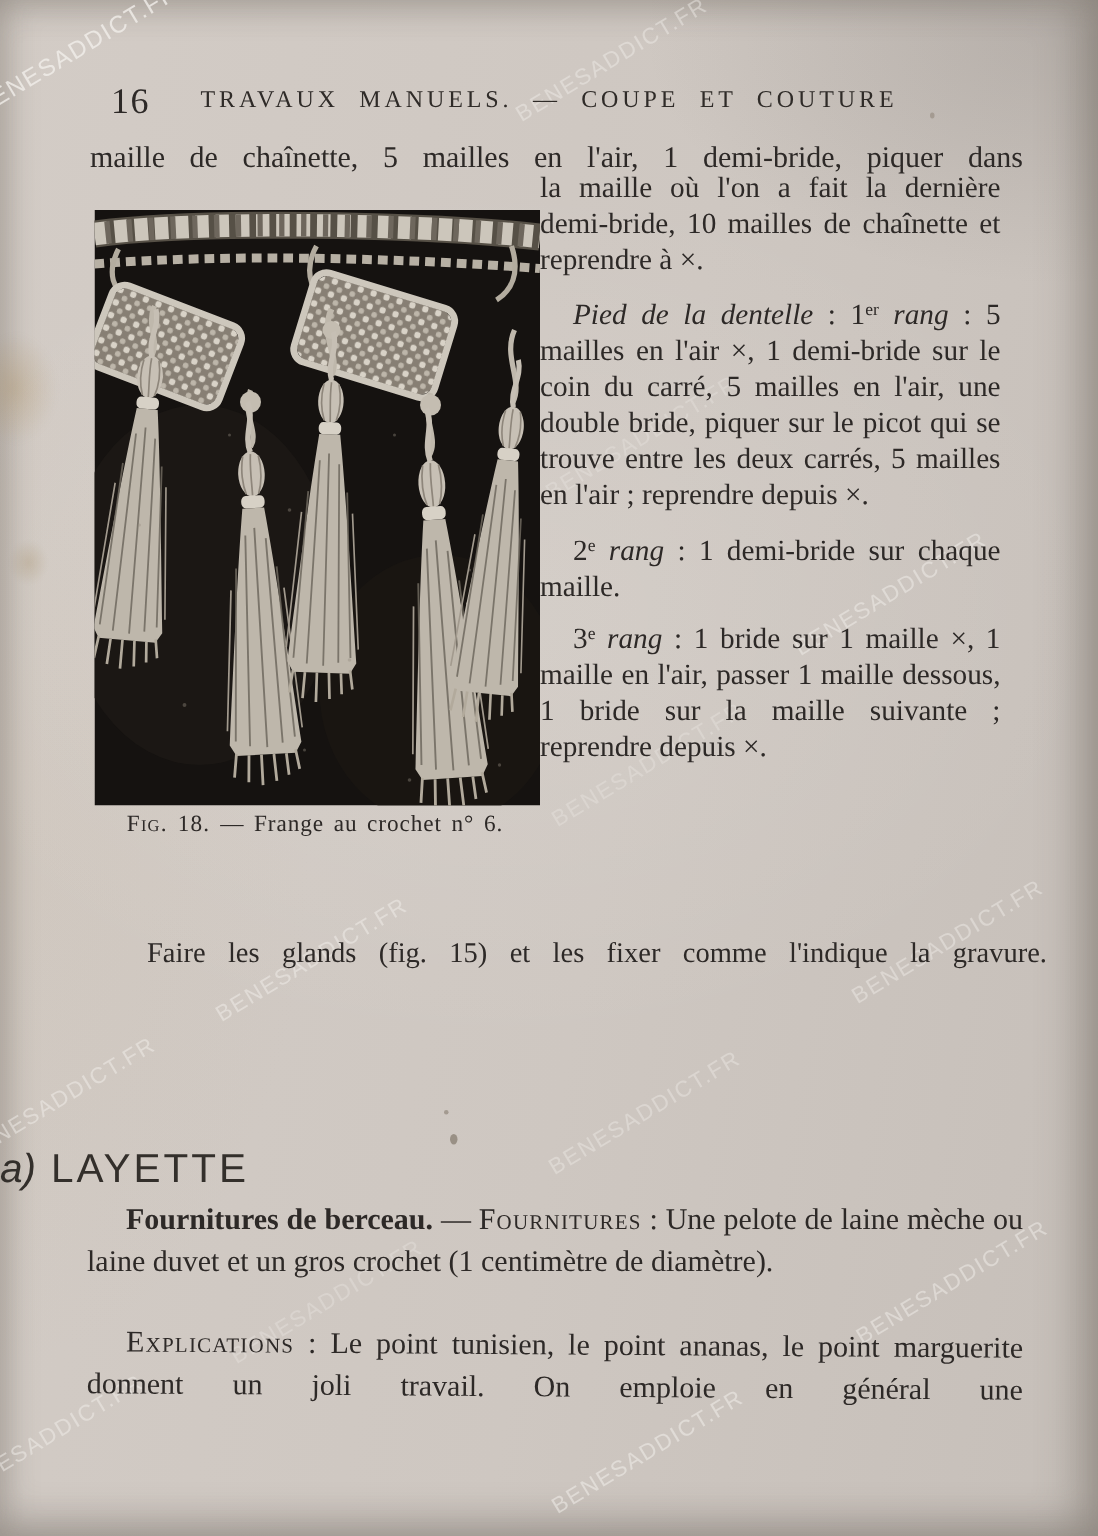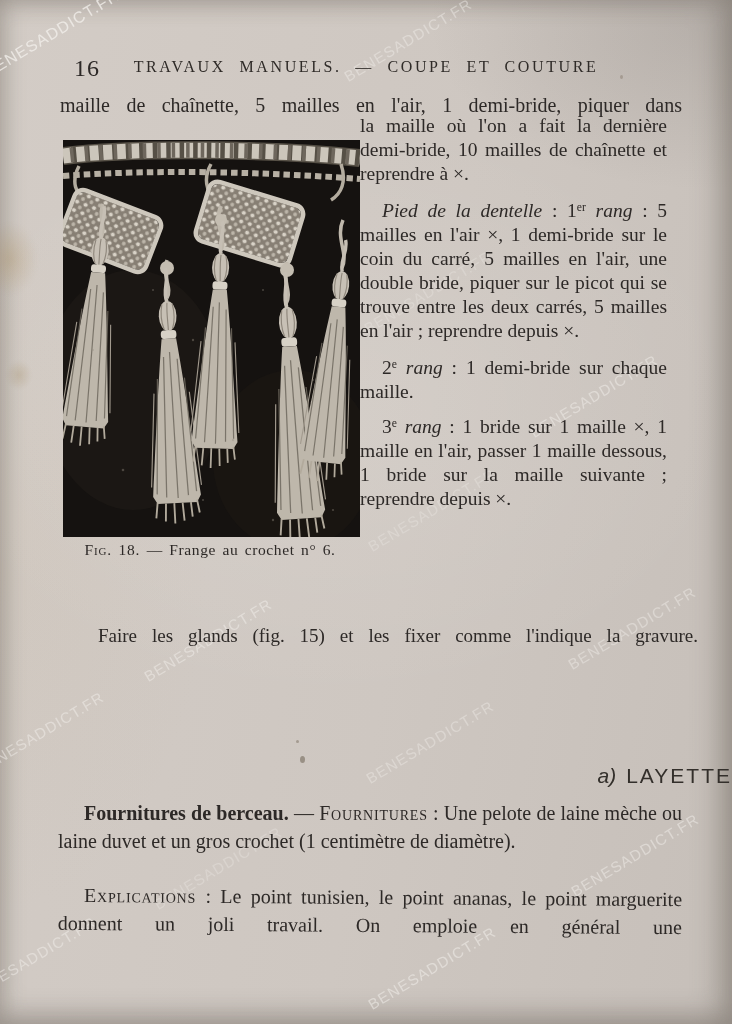--- a/index.html
+++ b/index.html
@@ -63,23 +63,23 @@
     position:absolute;left:60px;top:607px;width:622px;margin:16px;
     font-size:19px;line-height:26px;text-indent:22px;text-align:justify;text-align-last:justify;
   }
 
   .apps-heading{
     position:absolute;left:0;top:693px;width:100%;text-align:center;margin:0;
     font-family:"Liberation Sans",sans-serif;font-weight:normal;
     font-size:28px;letter-spacing:1.5px;word-spacing:4px;color:#332f2b;
   }
   .layette-heading{
-    position:absolute;left:0;top:764px;width:100%;text-align:right;margin:0;
+    position:absolute;left:0;top:764px;width:100%;text-align:left;margin:0;
     font-family:"Liberation Sans",sans-serif;font-weight:normal;
-    font-size:21px;letter-spacing:2px;color:#332f2b;
+    font-size:27px;letter-spacing:2px;color:#332f2b;
   }
   .layette-heading .prefix{font-style:italic;letter-spacing:0;margin-right:10px;}
 
   .para{
     position:absolute;left:58px;width:624px;margin:0;
     font-size:20px;line-height:28px;text-indent:26px;text-align:justify;
   }
   .couverture{top:799px;}
   .explications{top:883px;text-align-last:justify;transform:rotate(.4deg);}
 

